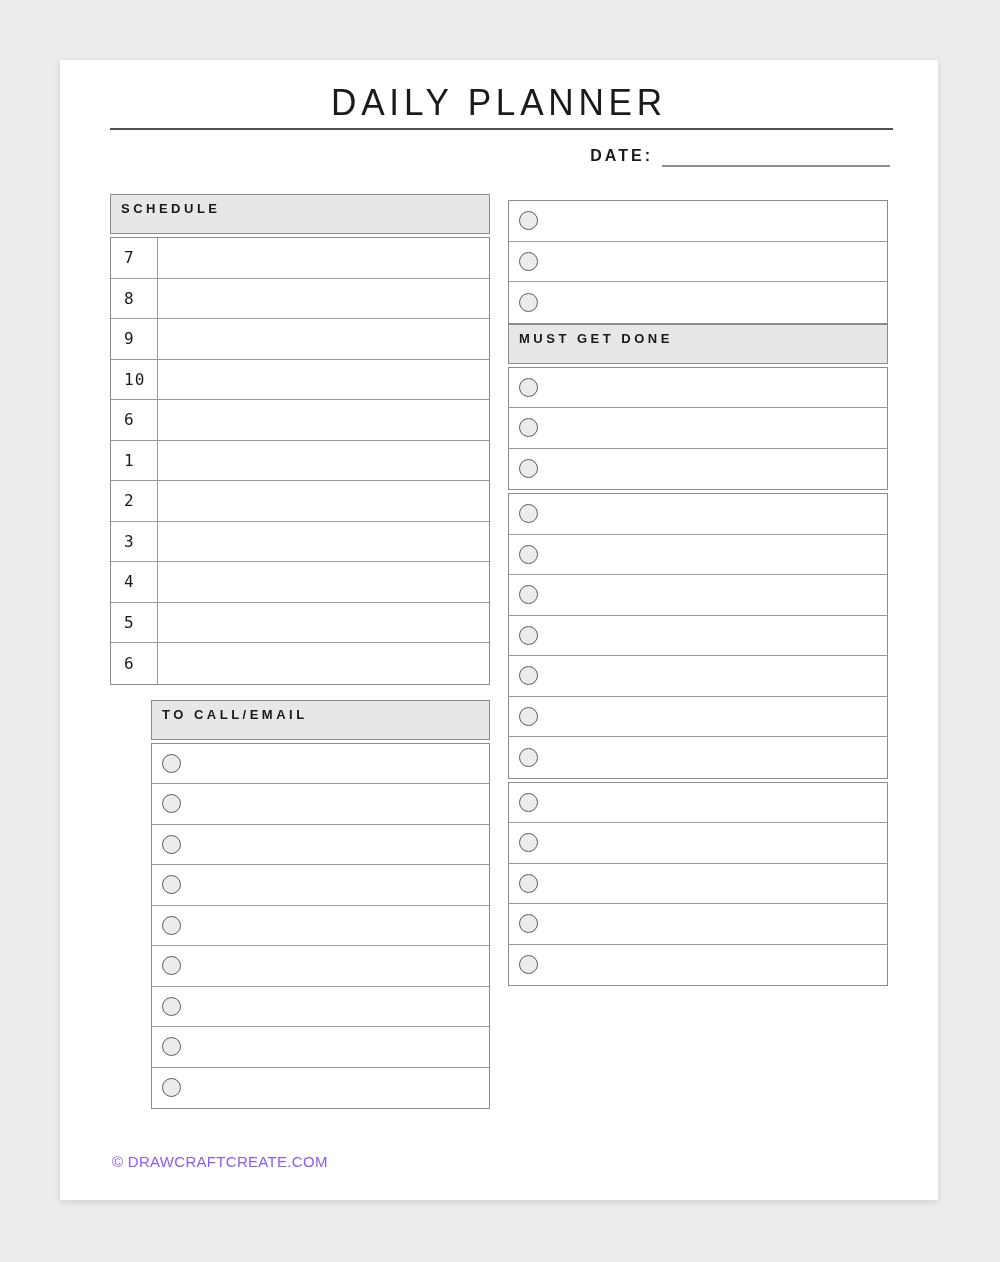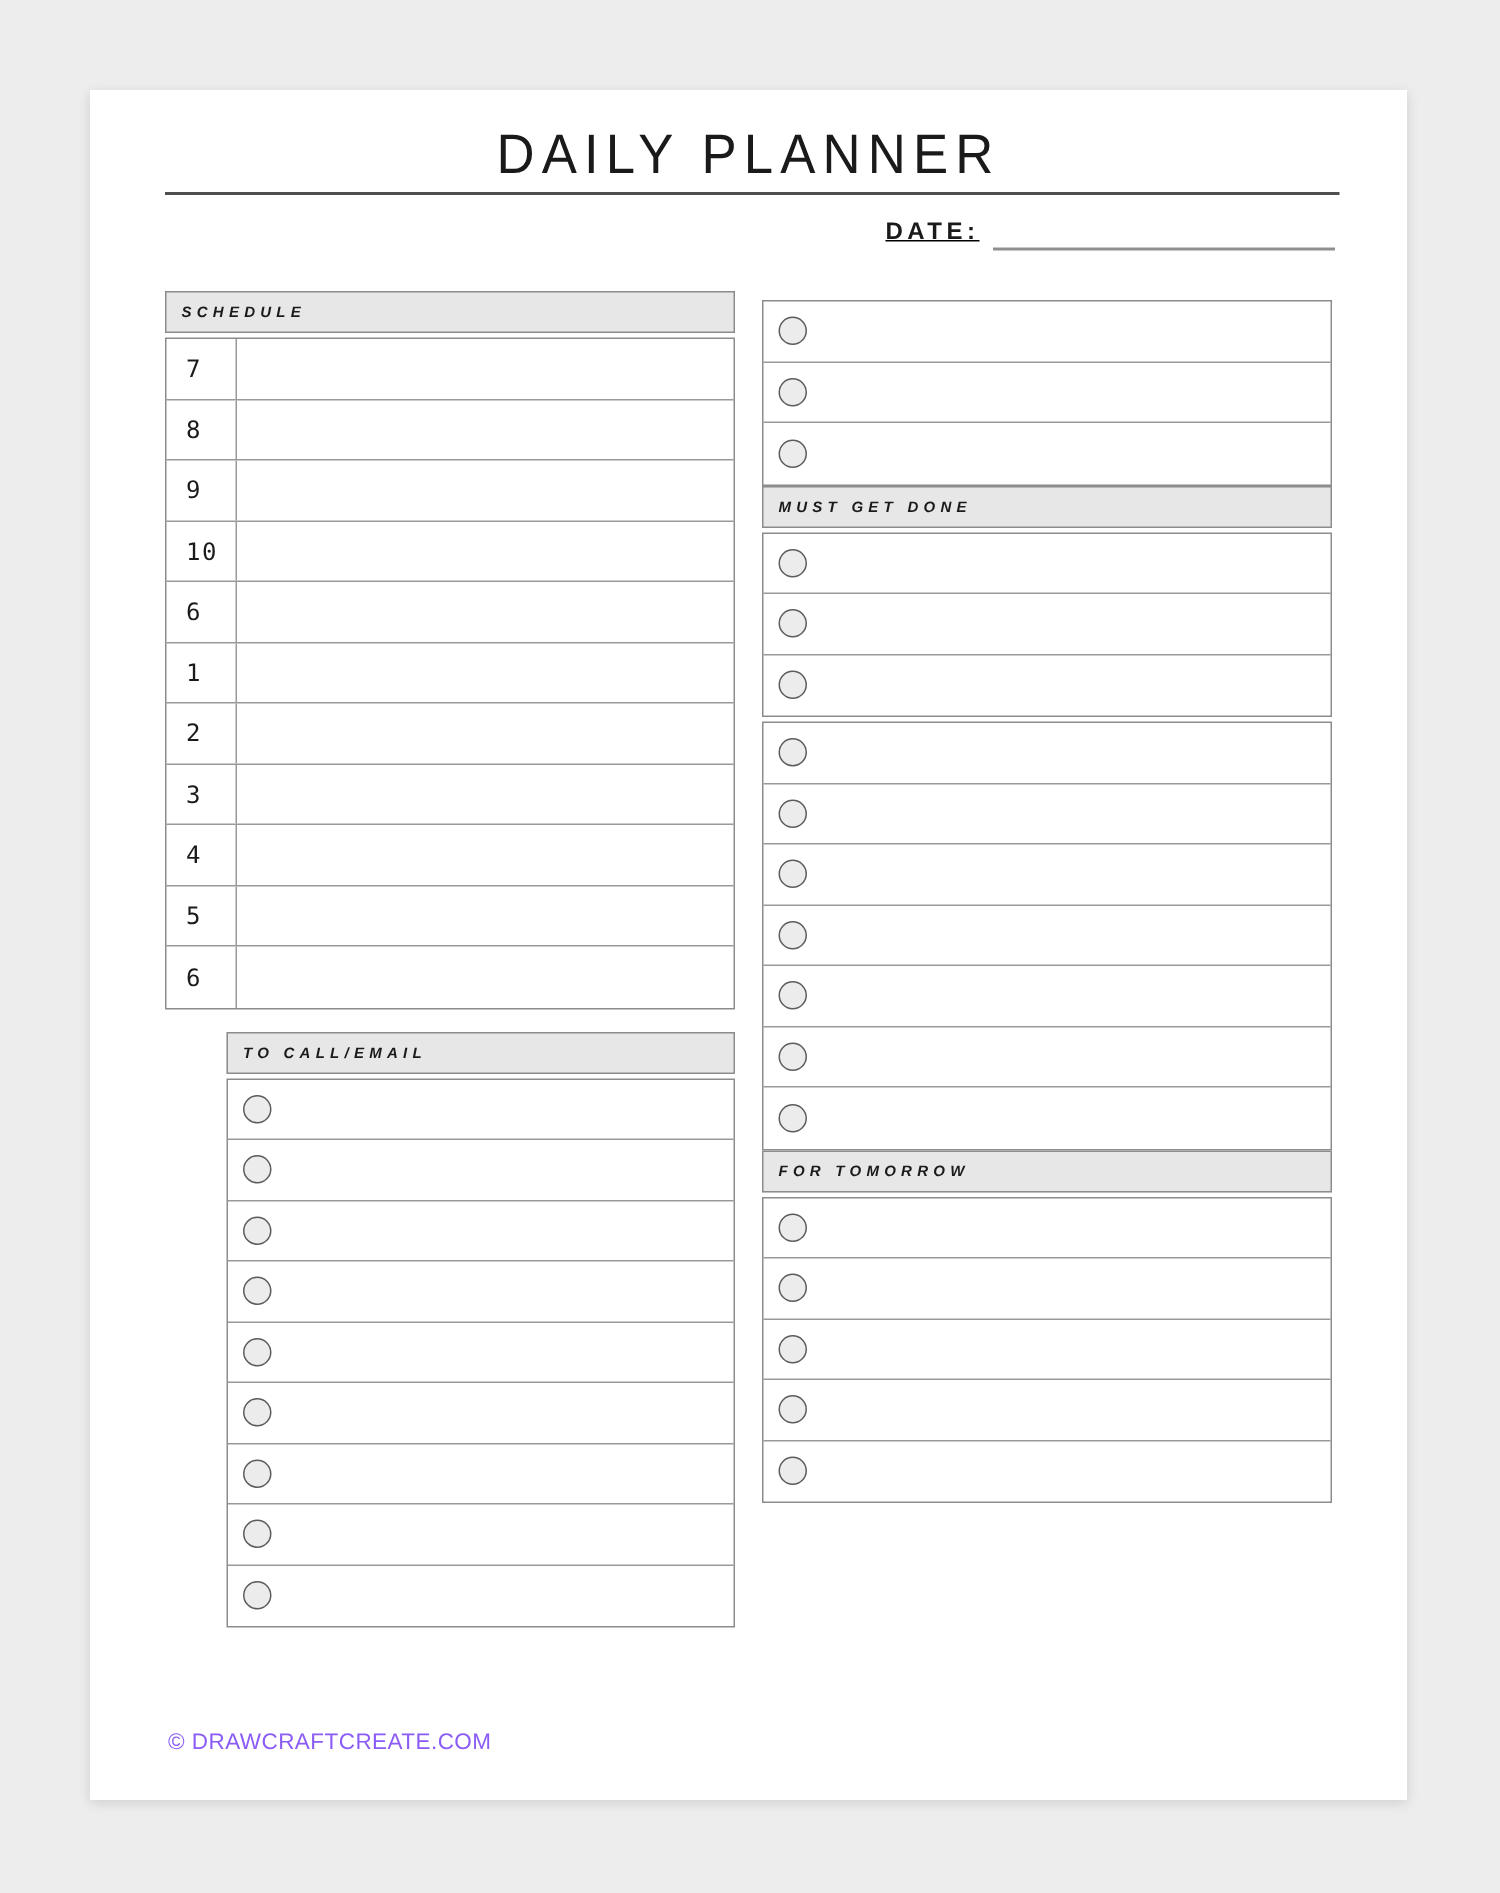--- a/index.html
+++ b/index.html
@@ -7,34 +7,34 @@
   .canvas{position:relative; width:1000px; height:1262px; background:var(--canvas-bg,#ededed); overflow:hidden;}
   .page{position:absolute; left:60px; top:60px; width:878px; height:1140px;
         background:var(--page-bg,#ffffff); box-shadow:0 2px 8px rgba(0,0,0,.13);}
 
   
   .title{position:absolute; top:22px; left:0; width:100%; margin:0; text-align:center;
          font-size:37px; font-weight:400; letter-spacing:5px; color:var(--text,#1a1a1a);
          transform:scaleX(.95);}
   .title-rule{position:absolute; top:68px; left:50px; width:783px; height:0;
               border-top:2px solid #4f4f4f;}
-  .date-row{position:absolute; top:86px; right:48px; display:flex; align-items:flex-start; gap:9px;text-decoration:underline;}
+  .date-row{position:absolute; top:86px; right:48px; display:flex; align-items:center; gap:9px;}
   .date-label{font-weight:700; font-size:16px; letter-spacing:3px; color:var(--text,#1a1a1a); padding-bottom:1px;}
   .date-line{width:228px; height:19px; border-bottom:2px solid #8f8f8f;}
 
   
   .col{position:absolute; width:380px;}
   .col-left{left:50px; top:134px;}
   .col-right{left:448px; top:137px;}
 
   
-  .bar{height:28px; line-height:27px; background:var(--bar-bg,#e7e7e7);
+  .bar{height:40px; line-height:27px; background:var(--bar-bg,#e7e7e7);
        border:1px solid var(--border,#8c8c8c); box-sizing:border-box;
-       font-size:10px; font-weight:700; letter-spacing:3.5px; color:var(--text,#1a1a1a);
-       padding-left:10px;font-style:italic;}
+       font-size:13px; font-weight:700; letter-spacing:3.5px; color:var(--text,#1a1a1a);
+       padding-left:10px;}
 
   
   .rows{margin-top:3px; border:1px solid var(--border,#8c8c8c); background:#fff;}
   .srow, .crow{height:40.5px; border-bottom:1px solid #999999; box-sizing:border-box;}
   .srow:last-of-type, .crow:last-of-type{border-bottom:none;}
 
   
   .srow{display:flex;}
   .hour{width:47px; box-sizing:border-box; border-right:1px solid #999999;
         display:flex; align-items:center; padding-left:13px;
@@ -239,21 +239,20 @@
               <span class="circle"></span>
             </div>
 
             <div class="crow">
               <span class="circle"></span>
             </div>
           </div>
       </section>
 
       <section class="gap-right">
-        <div class="bar">FOR TOMORROW</div>
         <div class="rows">
 
             <div class="crow">
               <span class="circle"></span>
             </div>
 
             <div class="crow">
               <span class="circle"></span>
             </div>
 

